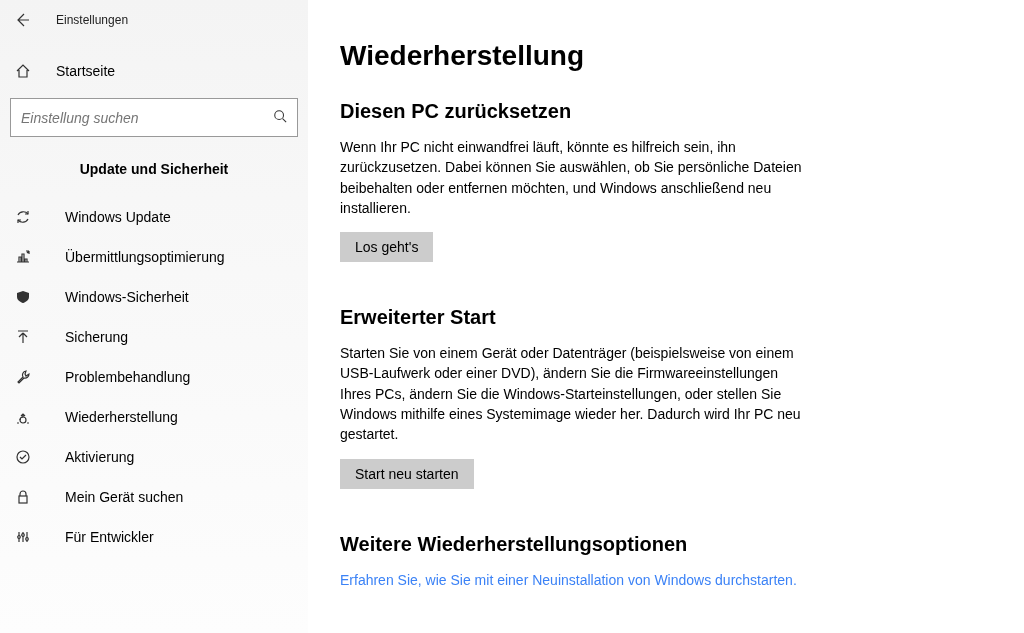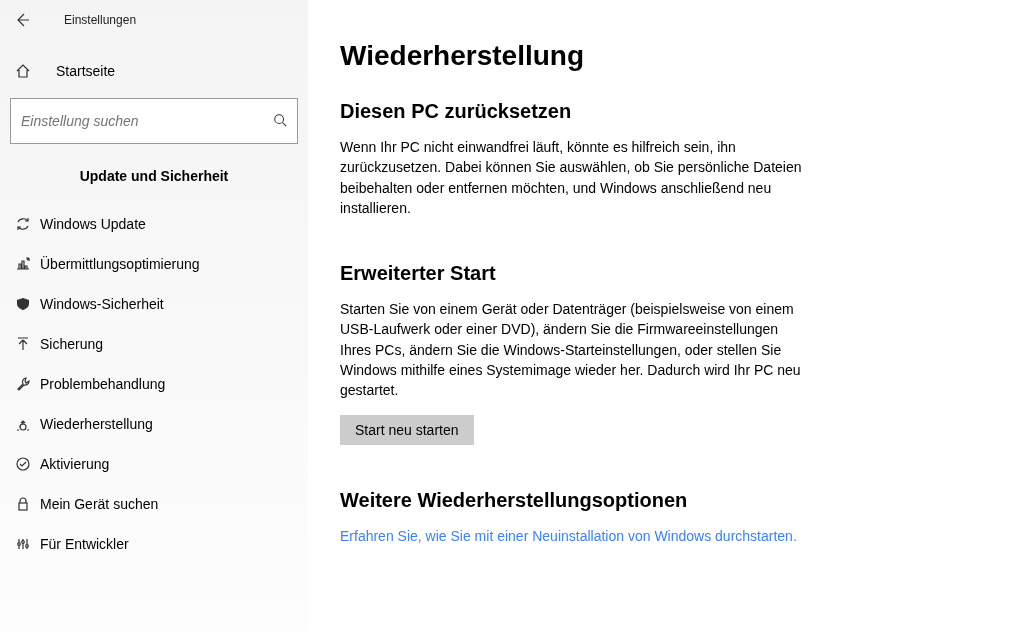--- a/index.html
+++ b/index.html
@@ -19,38 +19,38 @@
     background: linear-gradient(to bottom, #f4f4f4 0%, #f6f6f6 20%, #fdfdfd 100%);
     padding: 0;
     display: flex;
     flex-direction: column;
   }
   .titlebar {
     height: 40px;
     display: flex;
     align-items: center;
     padding-left: 14px;
-    gap: 34px;
+    gap: 26px;
     font-size: 12px;
     color: #222;
   }
   .back-arrow { width: 16px; height: 16px; display: inline-flex; align-items:center; justify-content:center; cursor:pointer;}
   .home-row {
     display: flex;
     align-items: center;
     gap: 24px;
     padding: 10px 14px 10px 14px;
     cursor: pointer;
     font-size: 14px;
   }
   .search-box {
     margin: 8px 10px 14px 10px;
     border: 1px solid #999;
     background: #fff;
-    height: 46px;
+    height: 39px;
     display: flex;
     align-items: center;
     padding: 0 10px;
     justify-content: space-between;
   }
   .search-box input {
     border: none;
     outline: none;
     font-size: 14px;
     font-style: italic;
@@ -60,21 +60,21 @@
   }
   .category-title {
     font-weight: 600;
     font-size: 14px;
     padding: 10px 14px 14px 14px;
     text-align: center;
   }
   .nav-item {
     display: flex;
     align-items: center;
-    gap: 8px;
+    gap: 33px;
     padding: 11px 14px;
     cursor: pointer;
     font-size: 14px;
   }
   .nav-item .icon, .home-row .icon {
     width: 18px;
     height: 18px;
     display: inline-flex;
     align-items: center;
     justify-content: center;
@@ -250,20 +250,21 @@
 
   </div>
 </div>
 
 <div class="main">
   <h1 class="page-title">Wiederherstellung</h1>
 
   <div class="section">
     <h2 class="section-title">Diesen PC zurücksetzen</h2>
     <p class="section-desc">Wenn Ihr PC nicht einwandfrei läuft, könnte es hilfreich sein, ihn zurückzusetzen. Dabei können Sie auswählen, ob Sie persönliche Dateien beibehalten oder entfernen möchten, und Windows anschließend neu installieren.</p>
+    <button class="action-btn">Los geht's</button>
   </div>
 
   <div class="section">
     <h2 class="section-title">Erweiterter Start</h2>
     <p class="section-desc">Starten Sie von einem Gerät oder Datenträger (beispielsweise von einem USB-Laufwerk oder einer DVD), ändern Sie die Firmwareeinstellungen Ihres PCs, ändern Sie die Windows-Starteinstellungen, oder stellen Sie Windows mithilfe eines Systemimage wieder her. Dadurch wird Ihr PC neu gestartet.</p>
     <button class="action-btn">Start neu starten</button>
   </div>
 
   <div class="section">
     <h2 class="section-title">Weitere Wiederherstellungsoptionen</h2>

